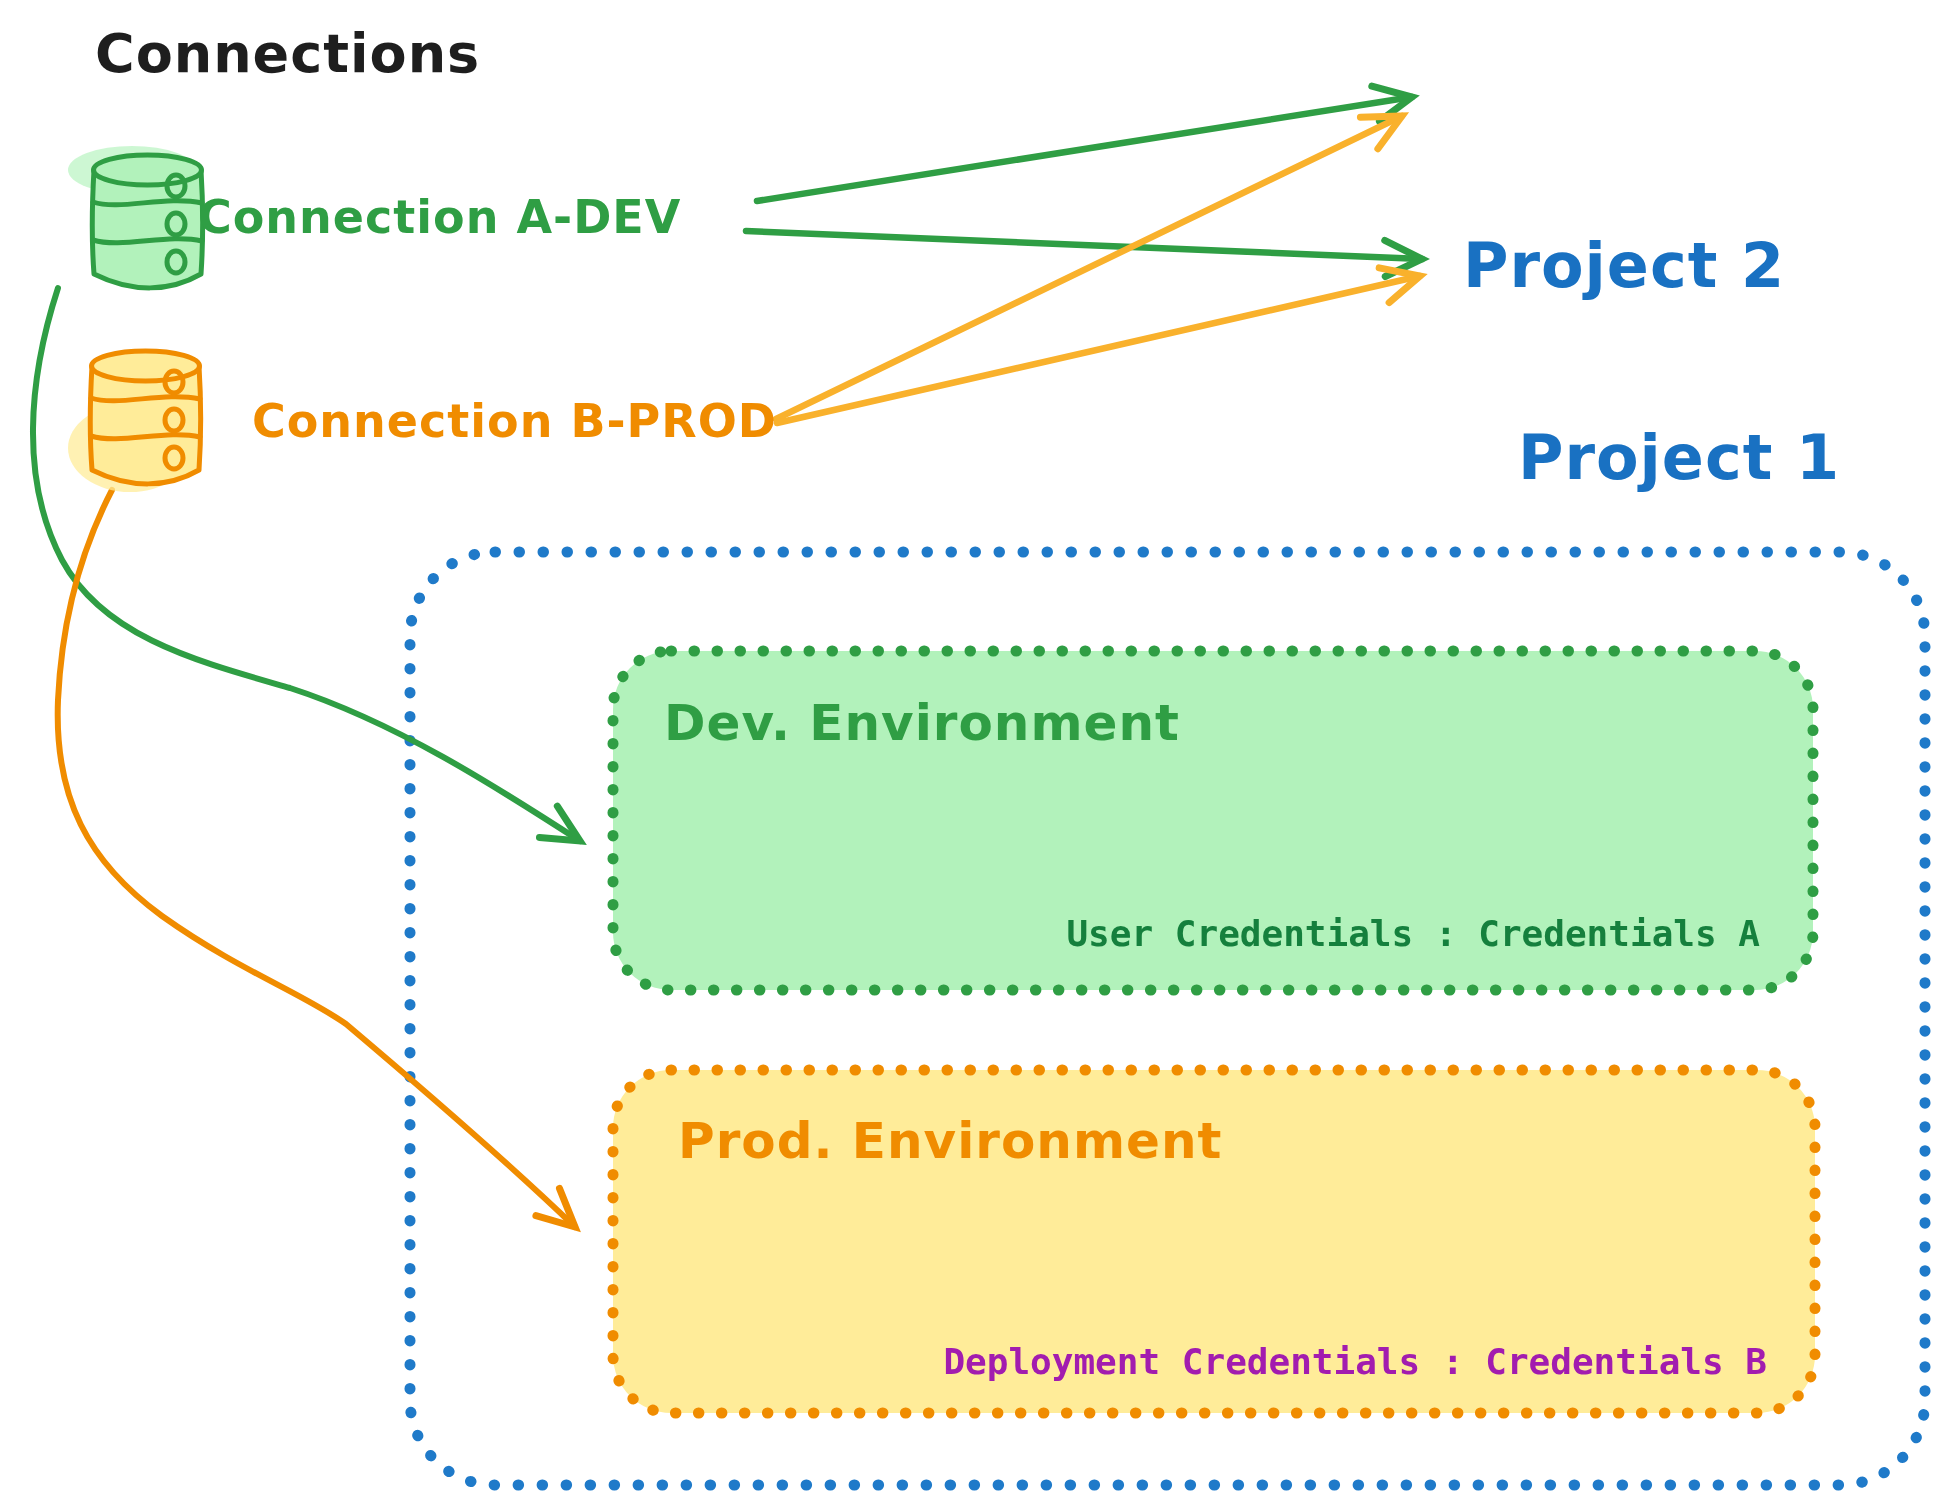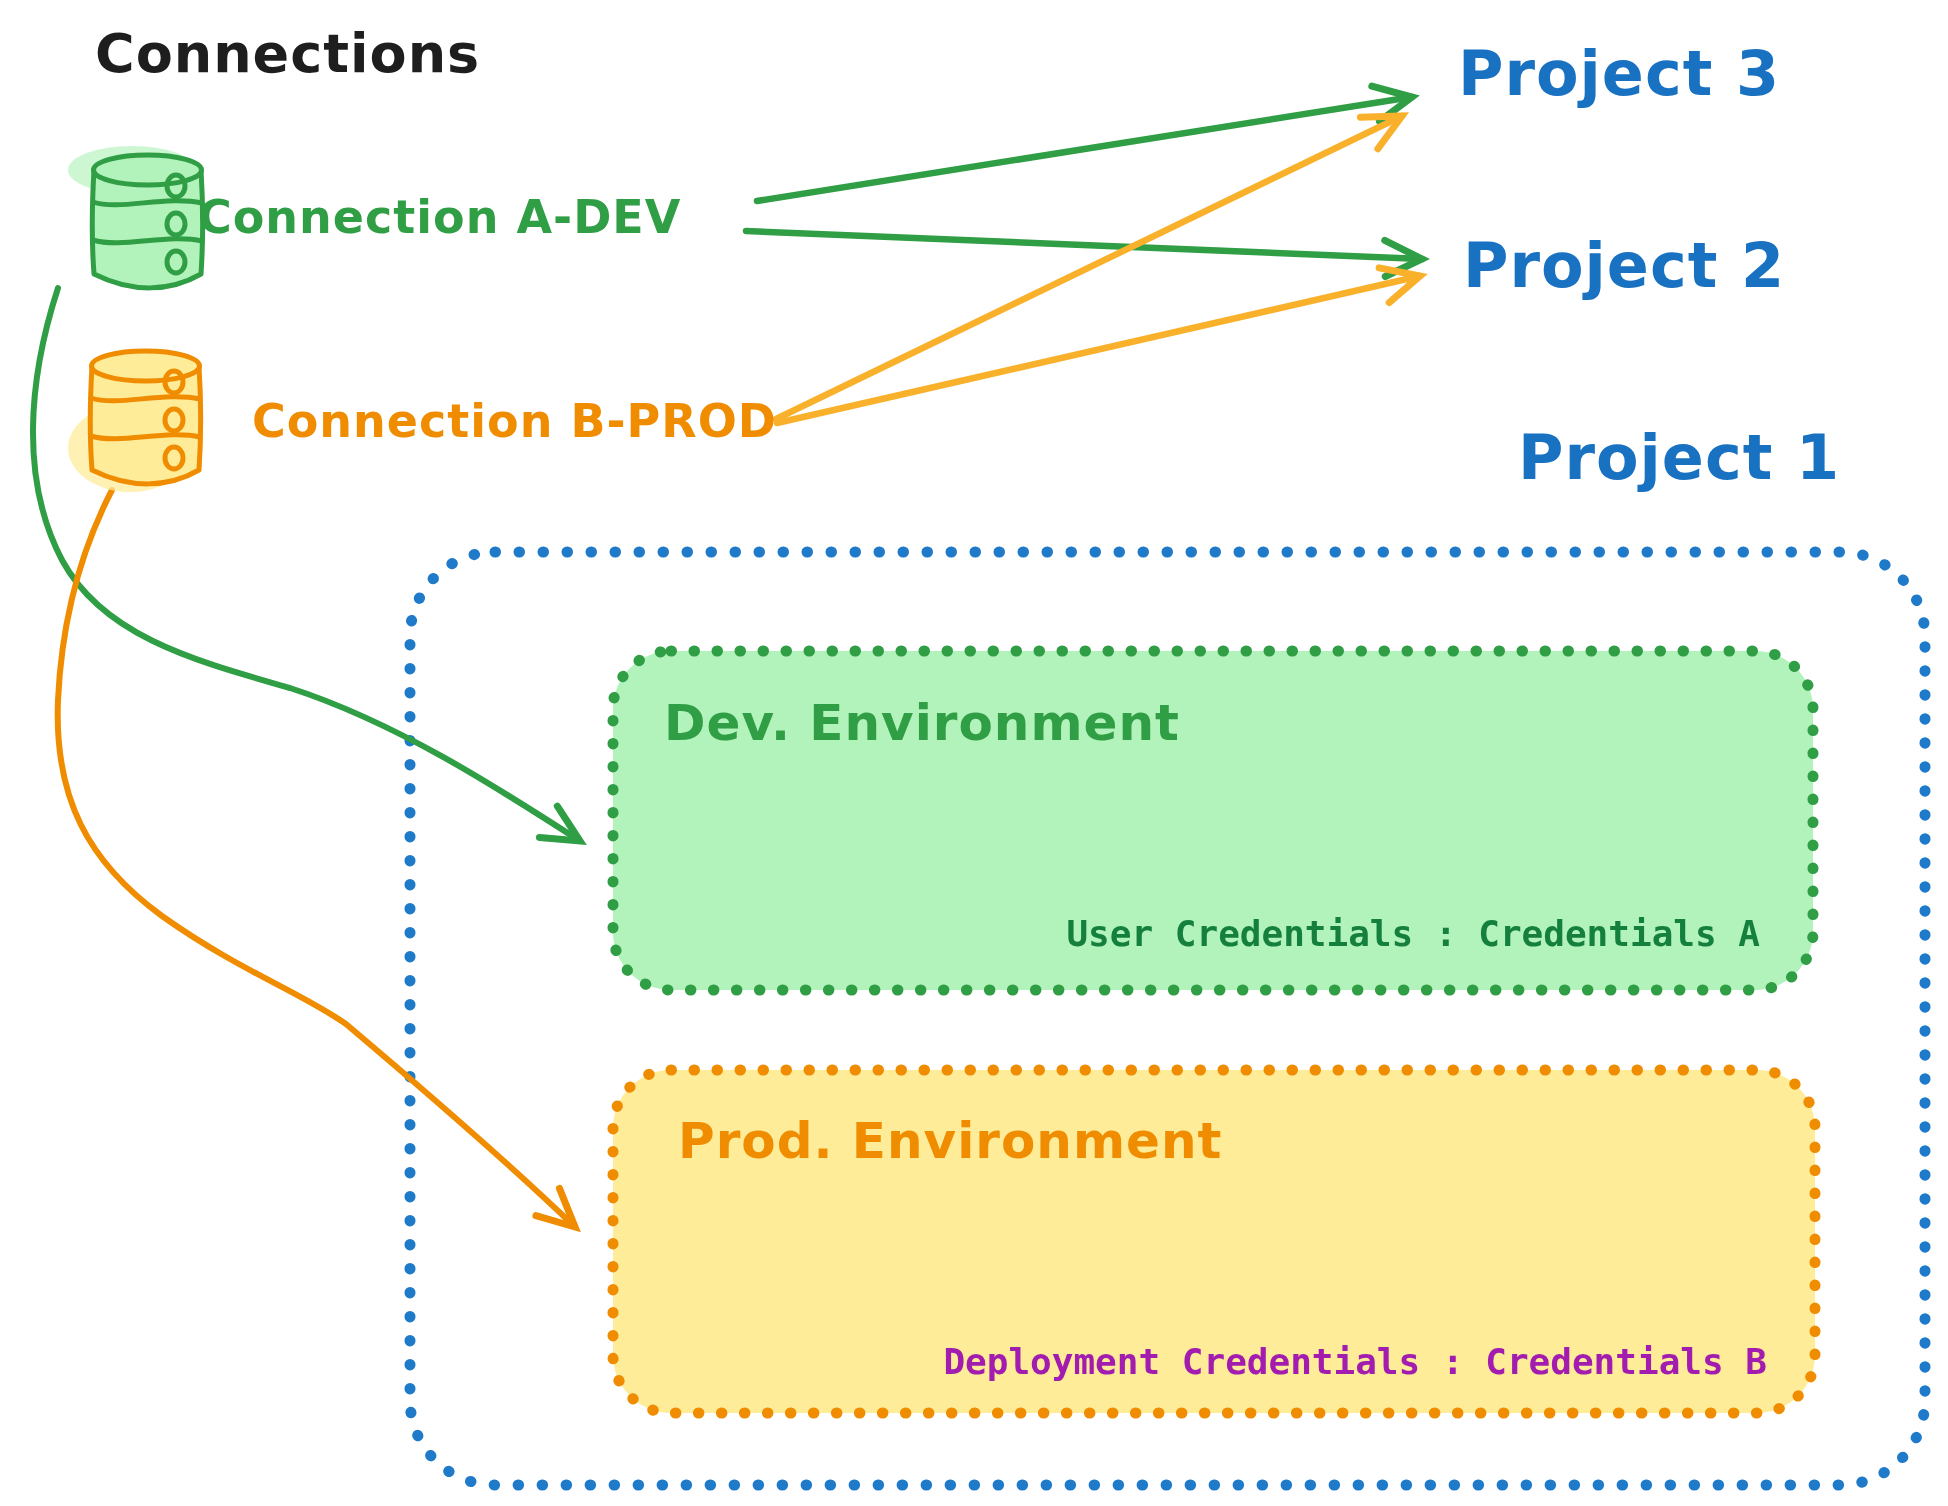--- a/index.html
+++ b/index.html
@@ -86,21 +86,20 @@
       <path d="M 3 88 C 32 97 78 81 112 89" fill="none" stroke="#f08c00" stroke-width="5"></path>
       <ellipse cx="86" cy="34" rx="9" ry="11" fill="none" stroke="#f08c00" stroke-width="5"></ellipse>
       <ellipse cx="86" cy="72" rx="9" ry="11" fill="none" stroke="#f08c00" stroke-width="5"></ellipse>
       <ellipse cx="86" cy="110" rx="9" ry="11" fill="none" stroke="#f08c00" stroke-width="5"></ellipse>
     </g>
   </svg>
 
   <div class="txt t-title">Connections</div>
   <div class="txt t-conn-b">Connection B-PROD</div>
   <div class="txt t-conn-a">Connection A-DEV</div>
-  <div class="txt t-p3">Project 3</div>
   <div class="txt t-p2">Project 2</div>
   <div class="txt t-p1">Project 1</div>
   <div class="txt t-dev">Dev. Environment</div>
   <div class="txt t-cred-a">User Credentials : Credentials A</div>
   <div class="txt t-prod">Prod. Environment</div>
   <div class="txt t-cred-b">Deployment Credentials : Credentials B</div>
 
 </div>
 
 </body></html>

